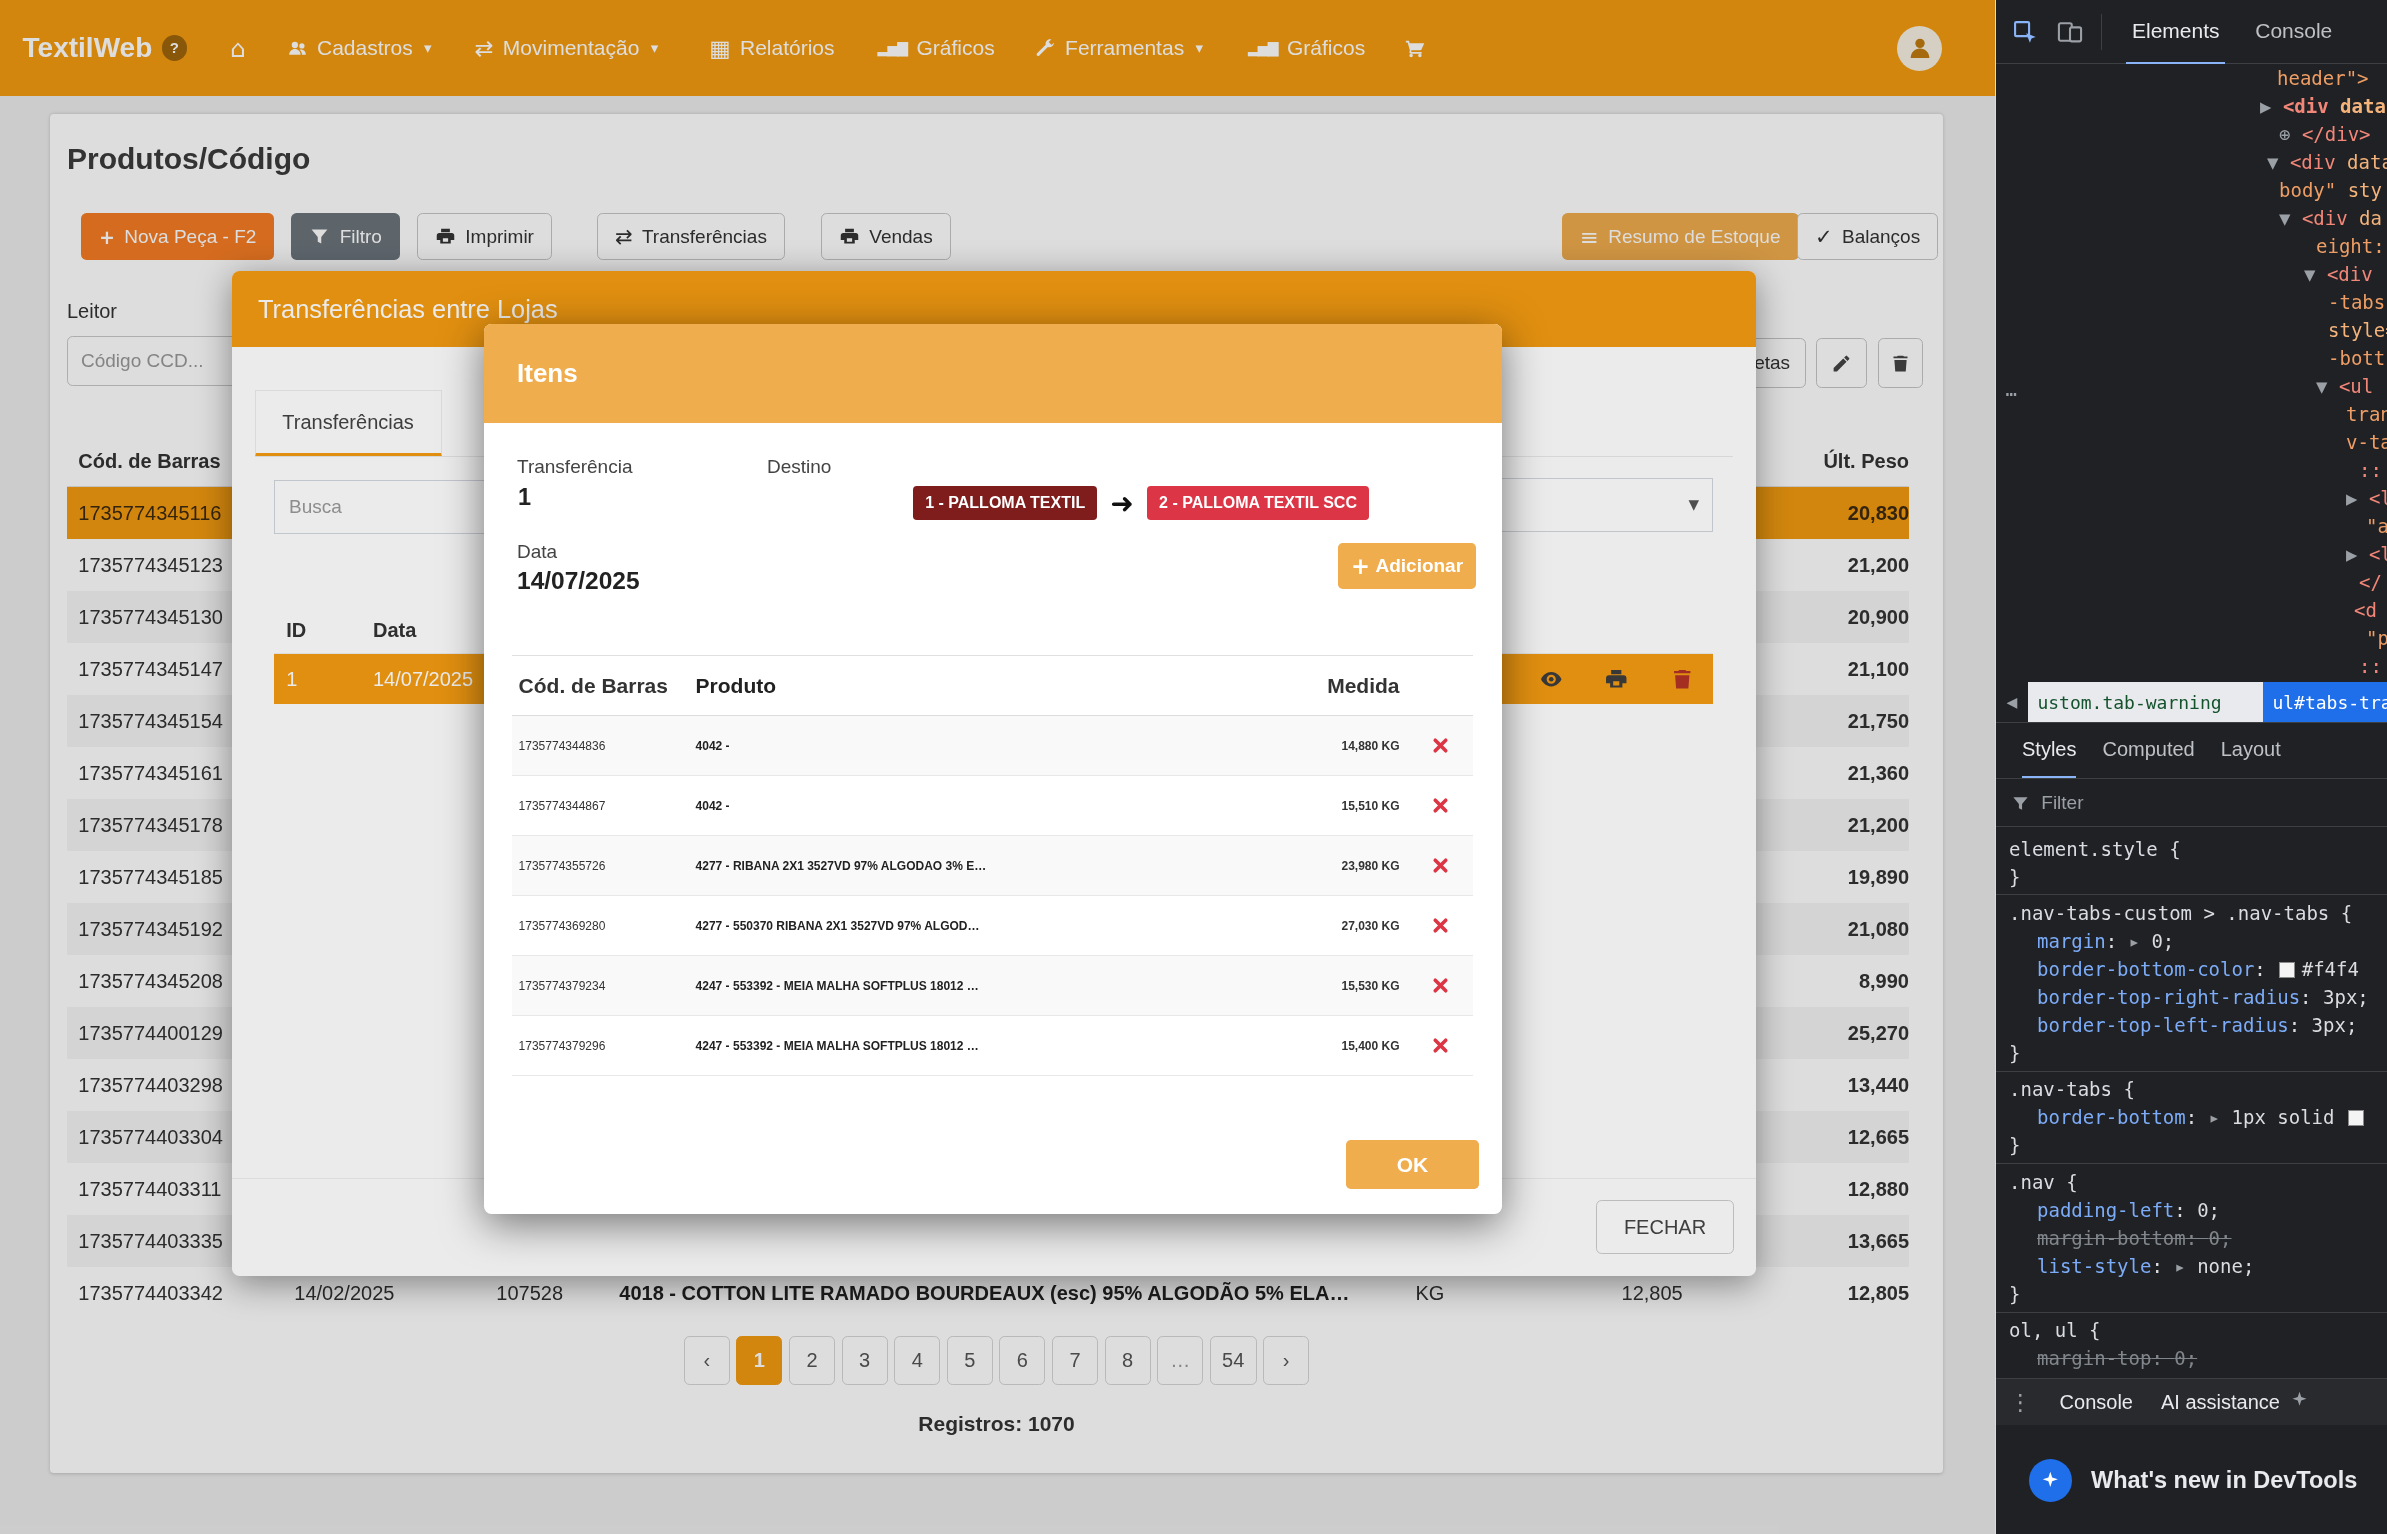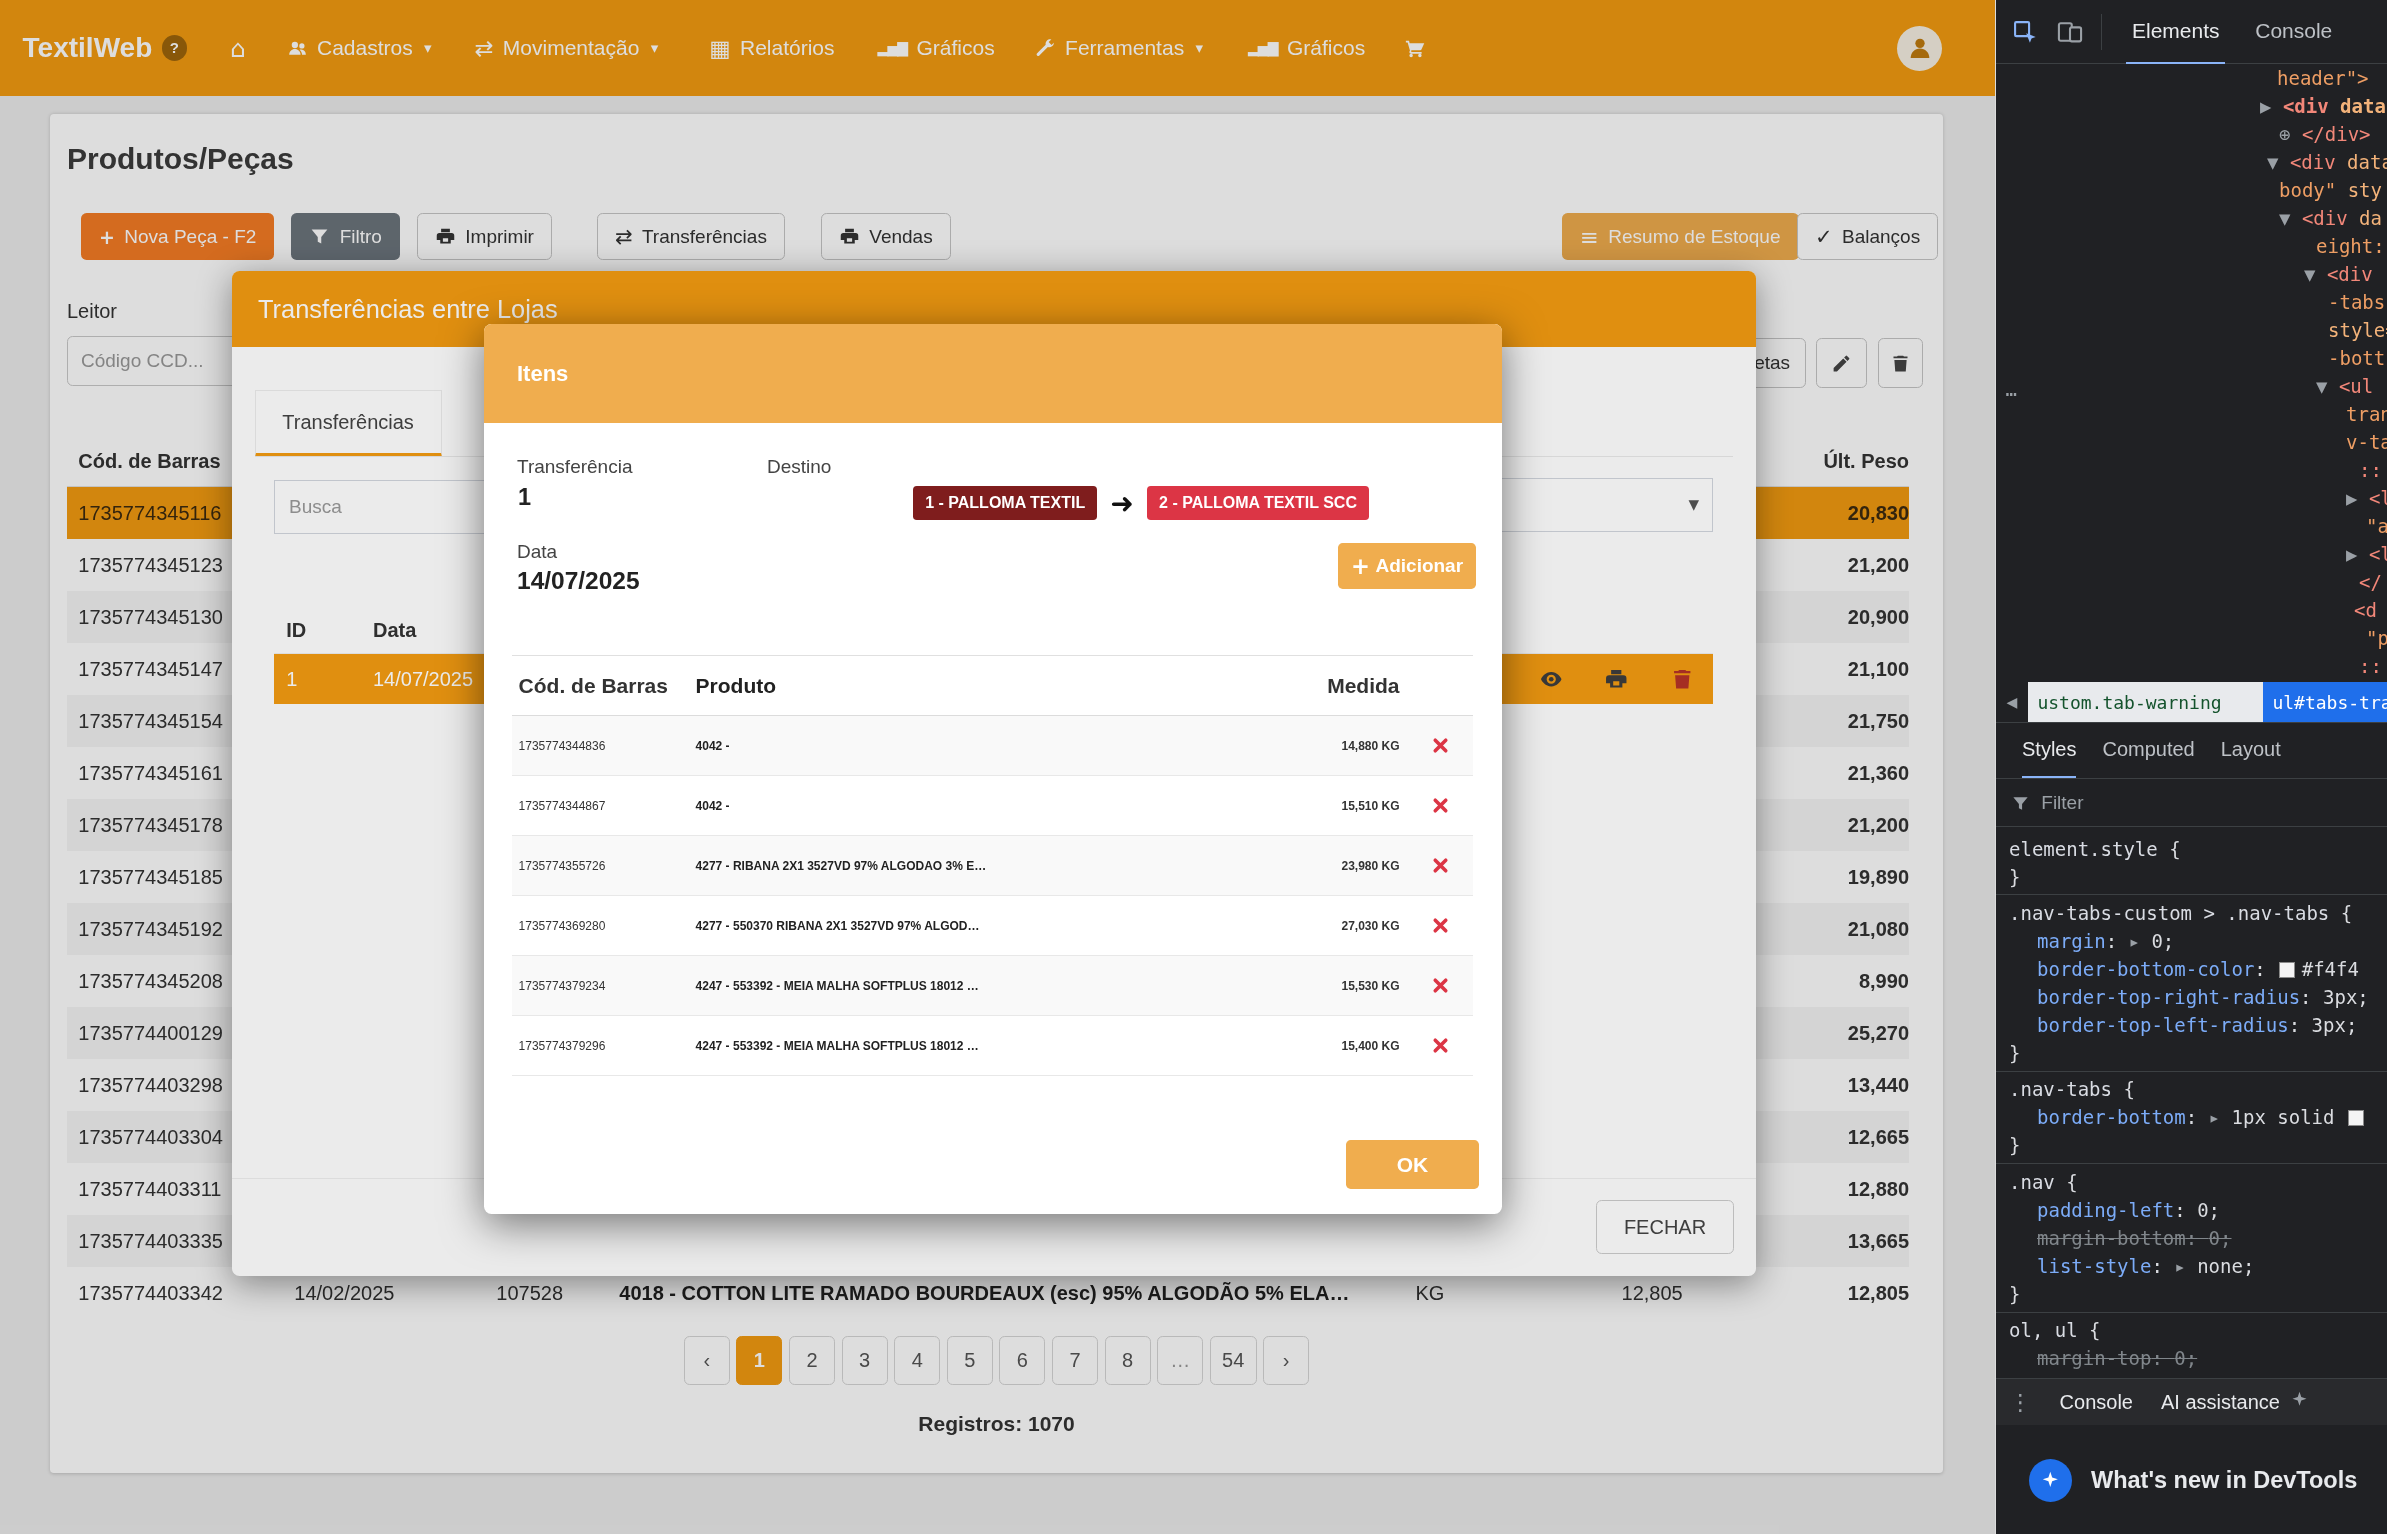--- a/index.html
+++ b/index.html
@@ -69,21 +69,21 @@
 .tm-thead{position:absolute;left:42px;top:337px;width:1439px;height:46px;display:flex;align-items:center;border-bottom:1.9px solid #f0f0f0;font-size:20px;font-weight:700;color:#333;}
 .tm-th1{width:99px;padding-left:12.2px;}
 .tm-row{position:absolute;left:42px;top:383px;width:1439px;height:50px;display:flex;align-items:center;background:#f39c12;color:#fff;font-size:20px;cursor:pointer;}
 .tm-c1{width:99px;padding-left:12.2px;}
 .tm-acts{margin-left:auto;display:flex;align-items:center;gap:41px;padding-right:19px;}
 .tm-acts svg{width:24.5px;height:24.5px;cursor:pointer;}
 .tm-footline{position:absolute;left:0;right:0;top:907px;height:0.9px;background:#efefef;}
 .tm-fechar{position:absolute;left:1364px;top:929px;width:138px;height:54px;background:#fff;border:0.9px solid #ccc;border-radius:5.6px;font-size:20px;color:#444;cursor:pointer;}
 
 .imodal{position:absolute;left:484px;top:324px;width:1018px;height:890px;background:#fff;border-radius:7.5px;box-shadow:0 9.4px 41px rgba(0,0,0,.5);z-index:50;}
-.im-head{height:99px;background:#f0ad4e;border-radius:7.5px 7.5px 0 0;display:flex;align-items:center;padding-left:33px;color:#fff;font-size:22px;font-weight:700;}
+.im-head{height:99px;background:#f0ad4e;border-radius:7.5px 7.5px 0 0;display:flex;align-items:center;padding-left:33px;color:#fff;font-size:26px;font-weight:700;}
 .im-lab{position:absolute;font-size:19px;color:#444;}
 .im-val{position:absolute;font-weight:700;color:#222;}
 .badges{position:absolute;left:429px;top:162px;display:flex;align-items:center;gap:13px;}
 .badge{height:34px;display:inline-flex;align-items:center;padding:0 12.2px;border-radius:3.8px;color:#fff;font-size:16px;font-weight:700;white-space:nowrap;}
 .badge.green{background:#7f1d1d;}
 .badge.red{background:#dc3545;}
 .badge-arrow{font-size:28px;font-weight:700;color:#111;font-family:"DejaVu Sans",sans-serif;}
 .im-add{position:absolute;left:854px;top:219px;width:138px;height:46px;background:#f0ad4e;border:none;border-radius:4.7px;color:#fff;font-size:19px;font-weight:700;cursor:pointer;display:inline-flex;align-items:center;justify-content:center;gap:5.6px;}
 .im-table{position:absolute;left:28px;top:331px;width:961px;}
 .igrid{display:grid;grid-template-columns:177px 1fr 169px 66px;align-items:center;}
@@ -199,21 +199,21 @@
     </div>
     <div class="avatar">
       <svg viewBox="0 0 24 24" fill="currentColor">
           <circle cx="12" cy="8" r="4"></circle>
           <path d="M4 20.5c0-4.4 3.6-8 8-8s8 3.6 8 8z"></path>
         </svg>
     </div>
   </nav>
 
   <div class="panel">
-    <div class="page-title">Produtos/Peças</div>
+    <div class="page-title">Produtos/Código</div>
 
     <div class="toolbar">
       <button class="btn btn-nova">
           <span class="uic" style="font-weight:700">+</span>
           <span>Nova Peça - F2</span>
         </button>
       <button class="btn btn-filtro">
           <svg class="icn" viewBox="0 0 24 24">
             <path d="M3 4h18l-7 8.5V20l-4-2v-5.5L3 4z"></path>
           </svg>

